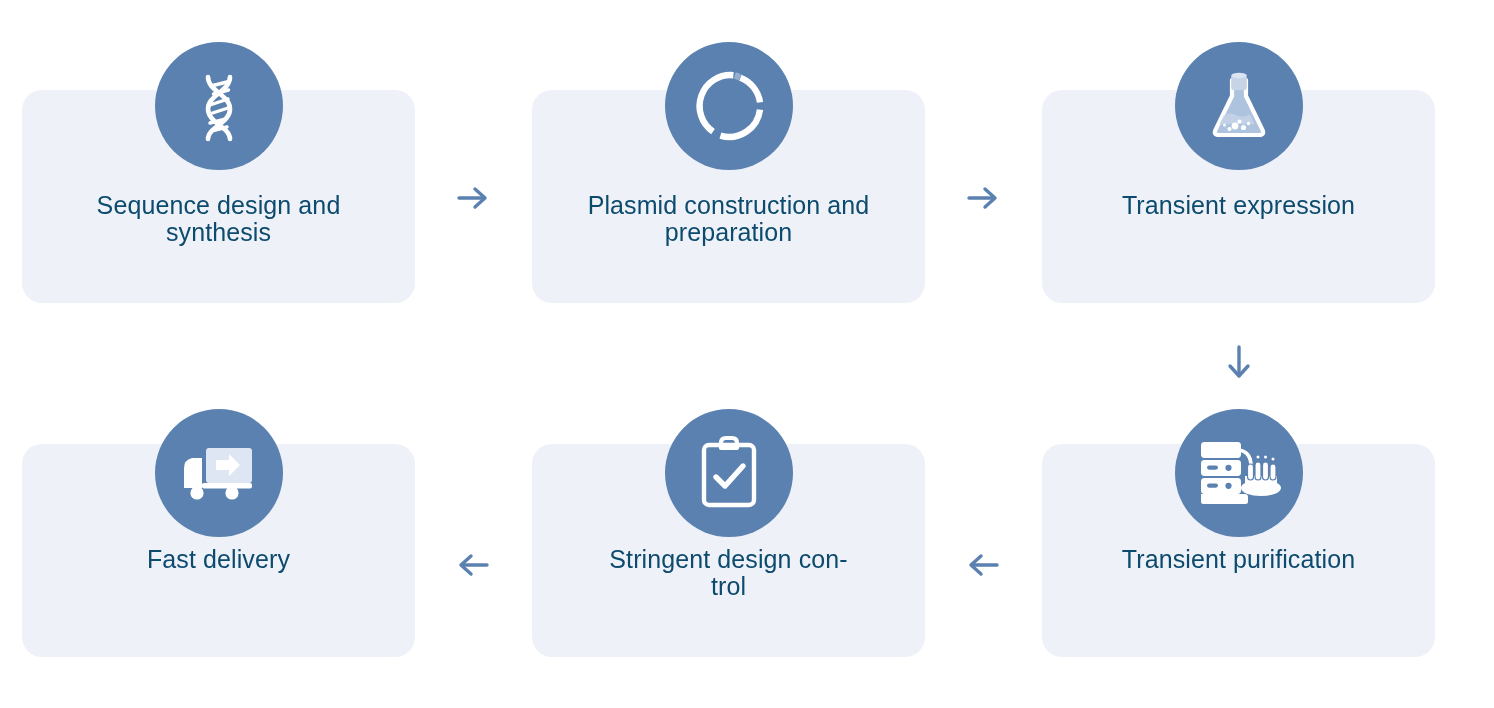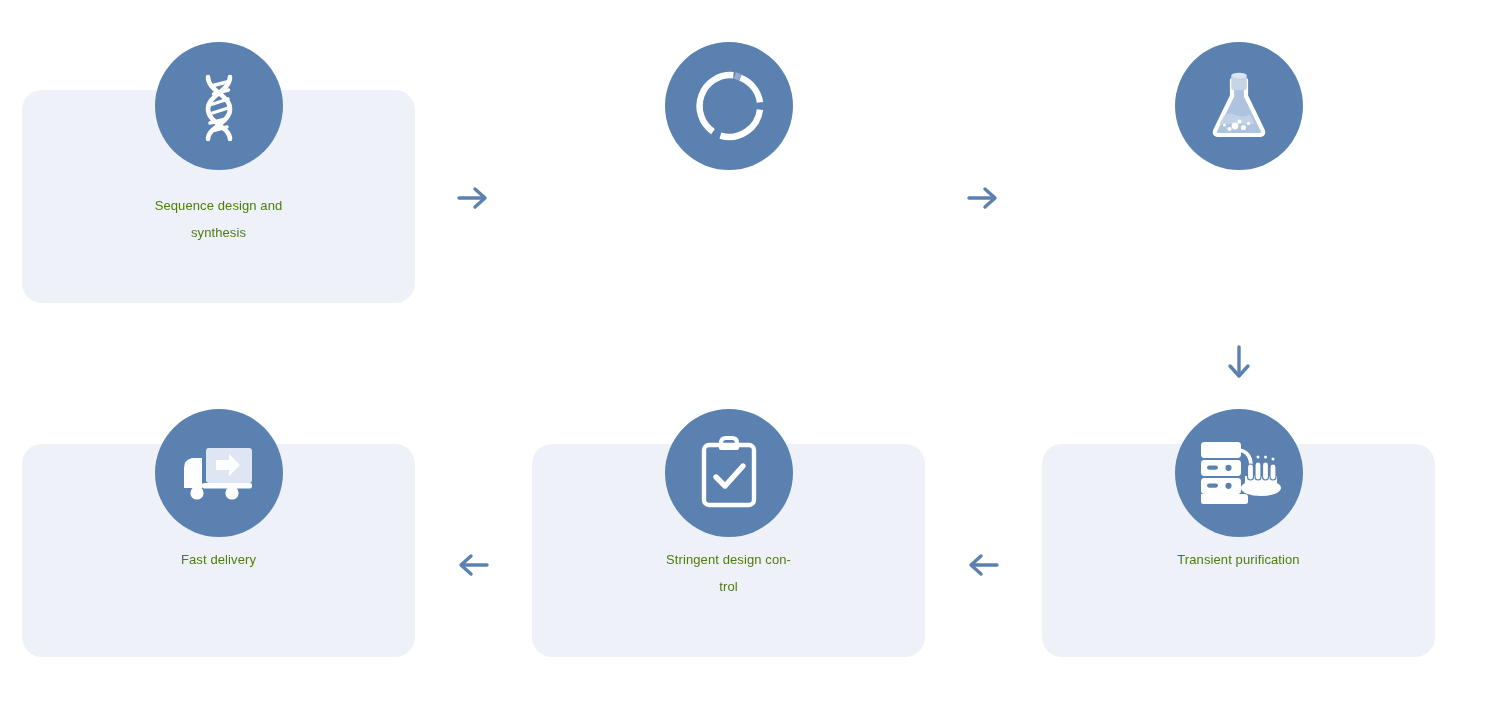--- a/index.html
+++ b/index.html
@@ -29,23 +29,23 @@
     background: #eef1f7;
     border-radius: 20px;
     box-sizing: border-box;
   }
   .card-label {
     position: absolute;
     left: 34px;
     right: 34px;
     top: 102px;
     text-align: center;
-    font-size: 13px;
+    font-size: 25px;
     line-height: 27px;
-    color: #4d7c0f;
+    color: #0c4a6e;
     letter-spacing: 0.1px;
     white-space: pre-line;
   }
 
   
   .icon-circle {
     position: absolute;
     width: 128px;
     height: 128px;
     border-radius: 50%;
@@ -110,20 +110,24 @@
     </svg>
   </div>
 
   <div class="arrow" style="left: 450px; top: 175px;">
     <svg width="40" height="32" viewBox="0 0 40 32" aria-hidden="true">
       <line x1="6" y1="16" x2="30" y2="16" stroke="#5b81b0" stroke-width="3.4" stroke-linecap="round"></line>
       <polyline points="22,7 32,16 22,25" fill="none" stroke="#5b81b0" stroke-width="3.4" stroke-linecap="round" stroke-linejoin="round"></polyline>
     </svg>
   </div>
 
+  <div class="card row-top col-2">
+    <div class="card-label">Plasmid construction and
+preparation</div>
+  </div>
   <div class="icon-circle circle-top circle-col-2">
     <svg width="84" height="84" viewBox="0 0 84 84" aria-hidden="true">
 
       <g fill="none" stroke="#ffffff" stroke-width="6.4" stroke-linecap="butt">
 
         <path d="M 53.4 13.7 A 31 31 0 0 1 73 38.4"></path>
 
         <path d="M 73 45.6 A 31 31 0 0 1 33.4 71.6"></path>
 
         <path d="M 26.0 67.6 A 31 31 0 0 1 46.4 11.2"></path>
@@ -133,20 +137,23 @@
     </svg>
   </div>
 
   <div class="arrow" style="left: 960px; top: 175px;">
     <svg width="40" height="32" viewBox="0 0 40 32" aria-hidden="true">
       <line x1="6" y1="16" x2="30" y2="16" stroke="#5b81b0" stroke-width="3.4" stroke-linecap="round"></line>
       <polyline points="22,7 32,16 22,25" fill="none" stroke="#5b81b0" stroke-width="3.4" stroke-linecap="round" stroke-linejoin="round"></polyline>
     </svg>
   </div>
 
+  <div class="card row-top col-3">
+    <div class="card-label">Transient expression</div>
+  </div>
   <div class="icon-circle circle-top circle-col-3">
     <svg width="72" height="76" viewBox="0 0 72 76" aria-hidden="true">
 
       <path d="M29 10 L43 10 L43 28 L61 62 Q63 68, 57 68 L15 68 Q9 68, 11 62 L29 28 Z" fill="#aec4de"></path>
 
       <path d="M29 12 L29 28 L12.6 61.6 Q10 67, 16 67 L56 67 Q62 67, 59.4 61.6 L43 28 L43 12" fill="none" stroke="#ffffff" stroke-width="4.2" stroke-linejoin="round" stroke-linecap="round"></path>
 
       <rect x="28.2" y="7" width="15.6" height="15" rx="2.2" fill="#c6d4e6"></rect>
       <ellipse cx="36" cy="7.6" rx="7.8" ry="2.8" fill="#dbe5f1"></ellipse>
 

